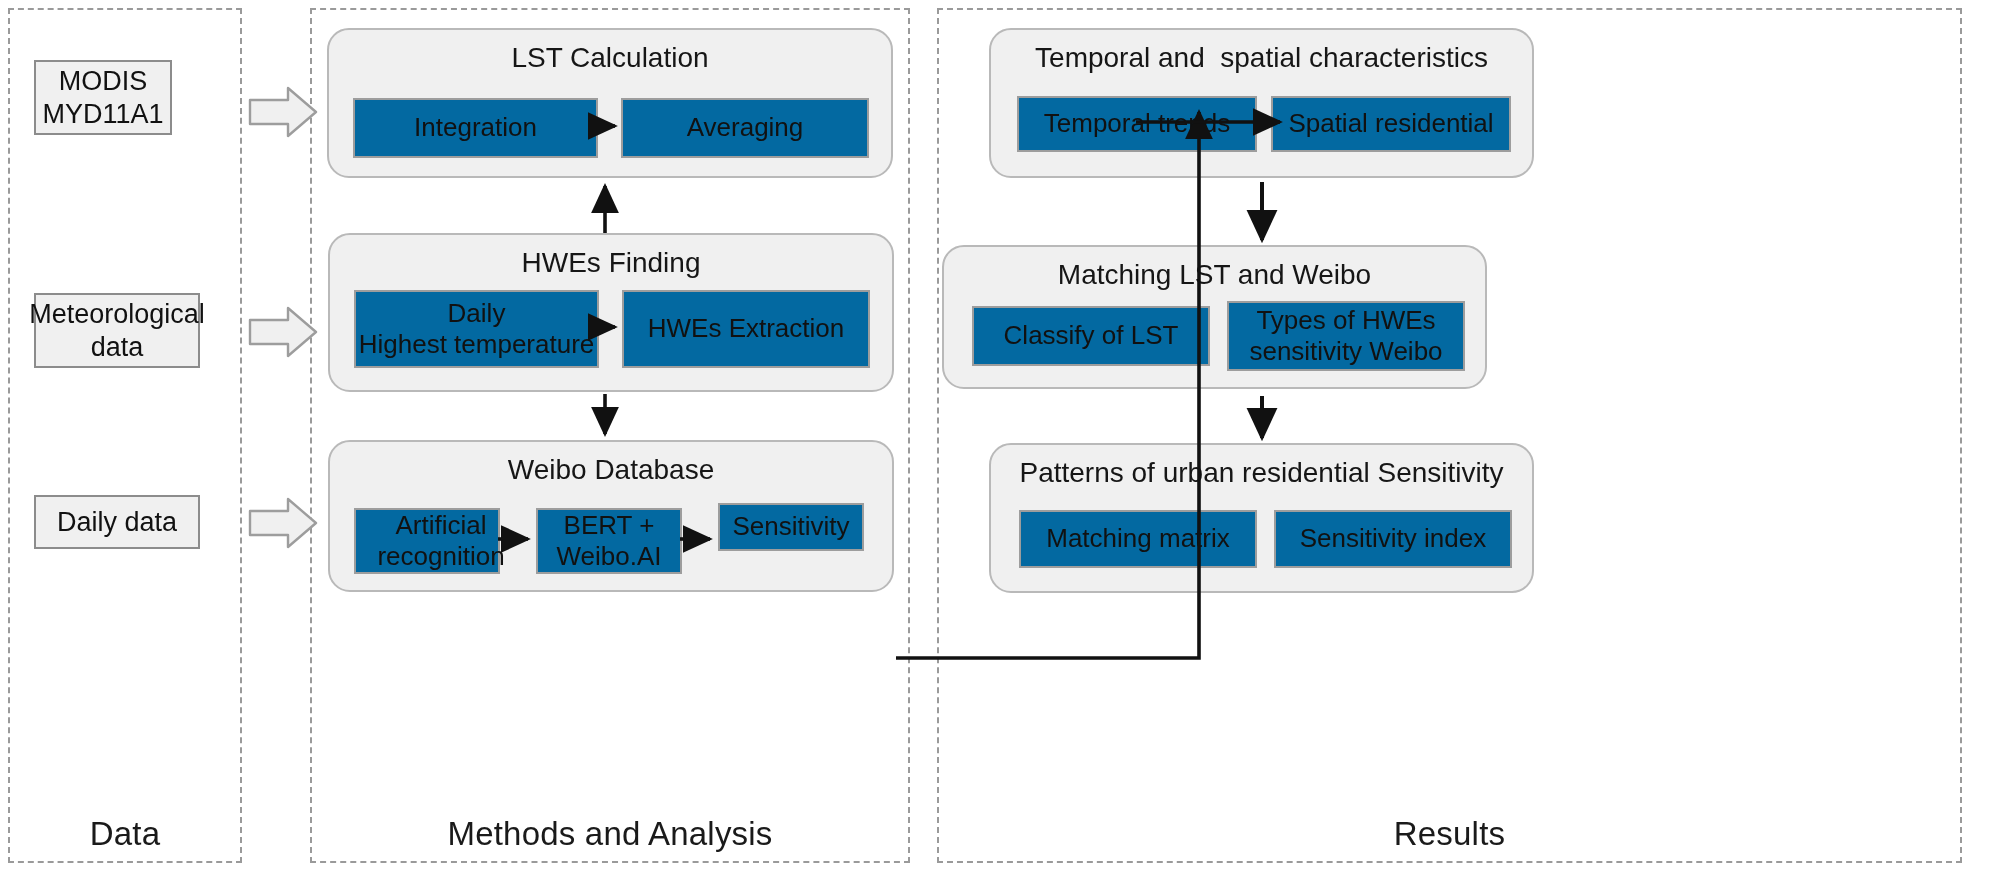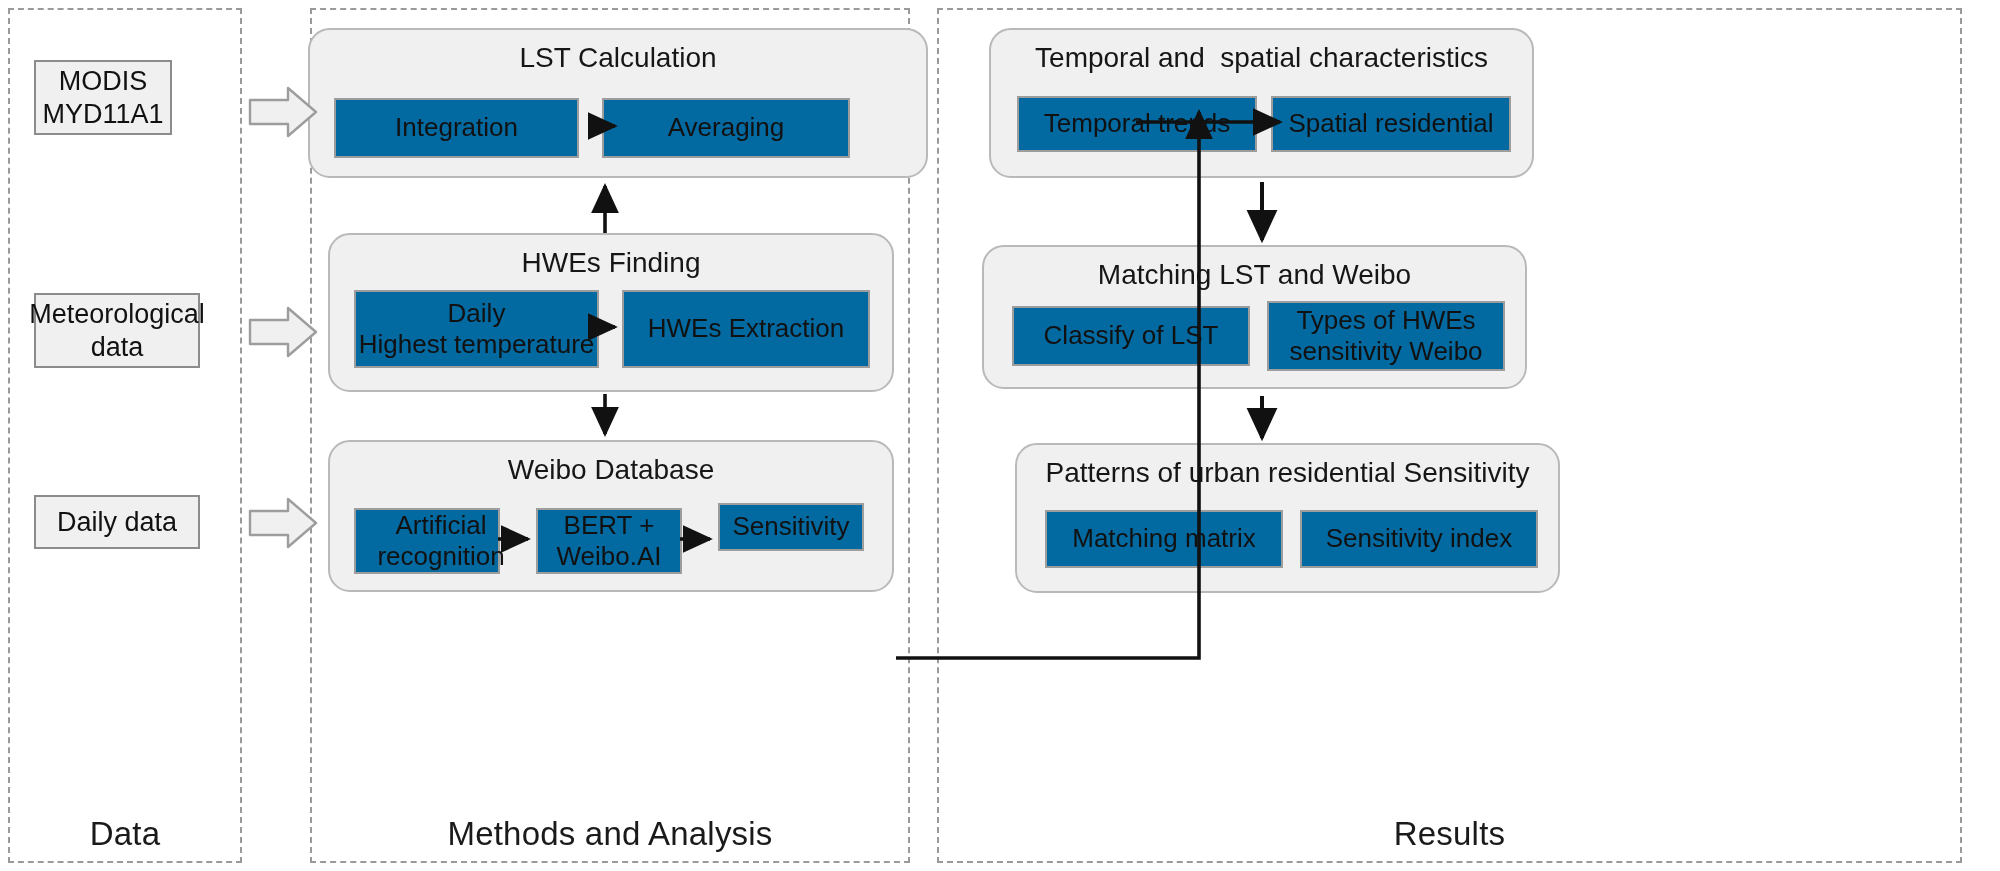--- a/index.html
+++ b/index.html
@@ -117,21 +117,21 @@
 
   <div class="data-box" style="left:34px; top:293px; width:166px; height:75px;">Meteorological
 data</div>
 
   <div class="data-box" style="left:34px; top:495px; width:166px; height:54px;">Daily data</div>
 
   <div class="panel" style="left:310px; top:8px; width:600px; height:855px;">
     <div class="panel-label">Methods and Analysis</div>
   </div>
 
-  <div class="group" style="left:308px; top:28px; width:620px; height:150px;">
+  <div class="group" style="left:327px; top:28px; width:566px; height:150px;">
     <div class="group-title">LST Calculation</div>
     <div class="node" style="left:24px; top:68px; width:245px; height:60px;">Integration</div>
     <div class="node" style="left:292px; top:68px; width:248px; height:60px;">Averaging</div>
   </div>
 
   <div class="group" style="left:328px; top:233px; width:566px; height:159px;">
     <div class="group-title">HWEs Finding</div>
     <div class="node" style="left:24px; top:55px; width:245px; height:78px;">Daily
 Highest temperature</div>
     <div class="node" style="left:292px; top:55px; width:248px; height:78px;">HWEs Extraction</div>
@@ -149,28 +149,28 @@
   <div class="panel" style="left:937px; top:8px; width:1025px; height:855px;">
     <div class="panel-label">Results</div>
   </div>
 
   <div class="group" style="left:989px; top:28px; width:545px; height:150px;padding-left:36px;">
     <div class="group-title">Temporal and  spatial characteristics</div>
     <div class="node" style="left:26px; top:66px; width:240px; height:56px;">Temporal trends</div>
     <div class="node" style="left:280px; top:66px; width:240px; height:56px;">Spatial residential</div>
   </div>
 
-  <div class="group" style="left:982px; top:245px; width:545px; height:144px;padding-left:13px;">
+  <div class="group" style="left:942px; top:245px; width:545px; height:144px;padding-left:13px;">
     <div class="group-title">Matching LST and Weibo</div>
     <div class="node" style="left:28px; top:59px; width:238px; height:60px;">Classify of LST</div>
     <div class="node" style="left:283px; top:54px; width:238px; height:70px;">Types of HWEs
 sensitivity Weibo</div>
   </div>
 
-  <div class="group" style="left:1015px; top:443px; width:545px; height:150px;">
+  <div class="group" style="left:989px; top:443px; width:545px; height:150px;">
     <div class="group-title">Patterns of urban residential Sensitivity</div>
     <div class="node" style="left:28px; top:65px; width:238px; height:58px;">Matching matrix</div>
     <div class="node" style="left:283px; top:65px; width:238px; height:58px;">Sensitivity index</div>
   </div>
 
   <svg class="fat-arrow" style="left:248px; top:86px;" width="70" height="52" viewBox="0 0 70 52">
     <polygon points="2,14 40,14 40,2 68,26 40,50 40,38 2,38" fill="#f0f0f0" stroke="#9d9d9d" stroke-width="2.4" stroke-linejoin="round"></polygon>
   </svg>
 
   <svg class="fat-arrow" style="left:248px; top:306px;" width="70" height="52" viewBox="0 0 70 52">

